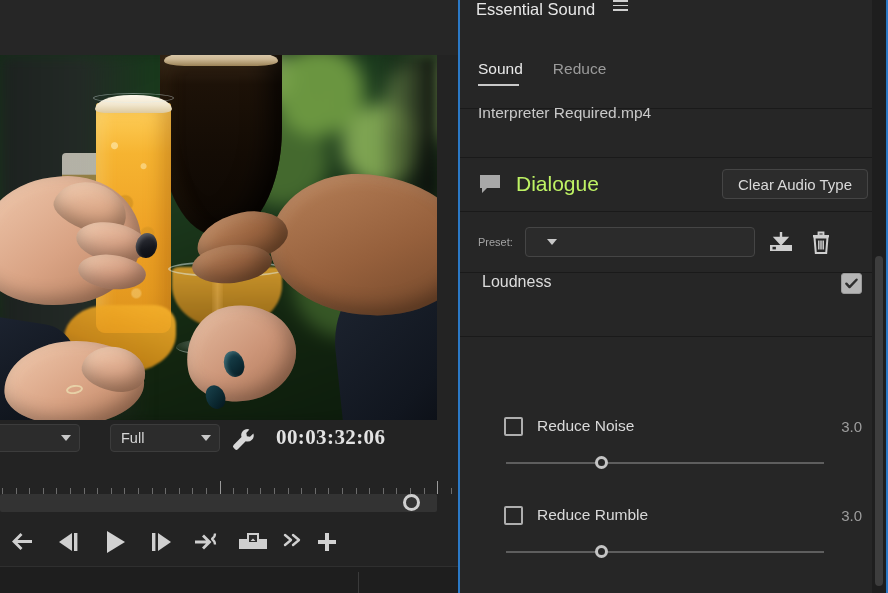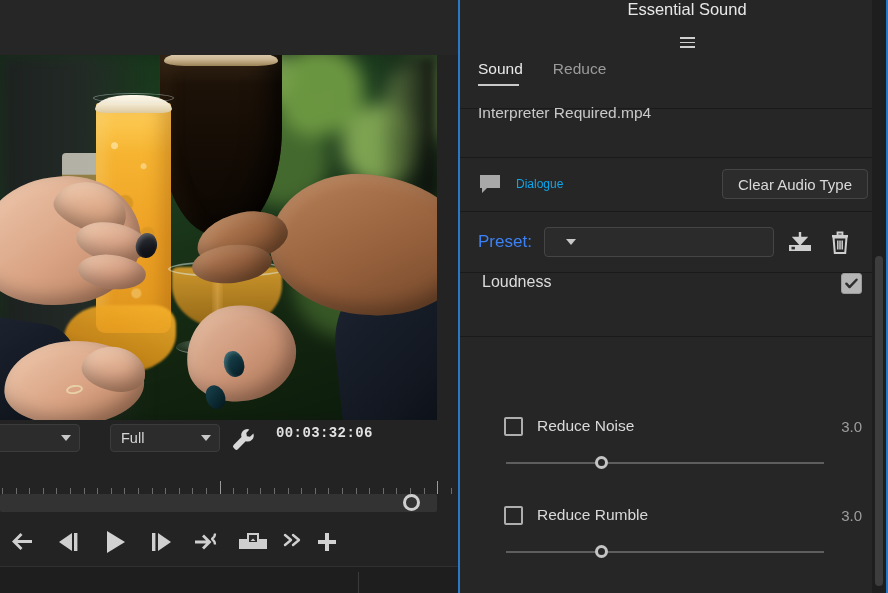--- a/index.html
+++ b/index.html
@@ -246,22 +246,22 @@
   }
   #dd-fit { position: absolute; left: -46px; top: 424px; width: 126px; }
   #dd-full { position: absolute; left: 110px; top: 424px; width: 110px; }
   .chev { width: 0; height: 0; border-left: 5.5px solid transparent;
           border-right: 5.5px solid transparent; border-top: 6px solid #c8c8c8;
           margin-left: 10px; }
   #dd-fit .dd-label { overflow: hidden; white-space: nowrap; }
   #wrench { position: absolute; left: 230px; top: 426px; width: 28px; height: 26px; }
   #timecode {
     position: absolute; left: 276px; top: 425px;
-    color: #e2e2e2; font-size: 14px; letter-spacing: .4px;
-    font-family: Liberation Mono, monospace; font-weight: 700;
+    color: #e2e2e2; font-size: 21px; letter-spacing: .4px;
+    font-family: Liberation Serif, serif; font-weight: 700;
   }
 
   
   #ruler {
     position: absolute; left: 0; top: 478px; width: 458px; height: 16px;
     background: #232323;
   }
   #ruler .ticks { position: absolute; inset: 0; }
   .tick { position: absolute; bottom: 0; width: 1px; background: #6c6c6c; }
   #scrub-track {
@@ -290,23 +290,22 @@
 
   
   #es-panel {
     position: absolute; left: 458px; top: 0; width: 430px; height: 593px;
     background: #262626;
     border-left: 2px solid #2b79c6;
     border-right: 2px solid #2b79c6;
   }
   #es-header {
     position: absolute; left: 0; top: 0; width: 426px; height: 48px;
-    display: flex; align-items: center; padding-left: 28px; gap: 18px;
+    display: flex; align-items: flex-start; padding-left: 16px; gap: 18px;
     background: #262626;
-    flex-direction: column;
   }
   #es-title { color: #e7e7e7; font-size: 16.5px; }
   #hamburger { display: flex; flex-direction: column; gap: 3px; cursor: pointer; }
   #hamburger i { display: block; width: 15px; height: 1.6px; background: #cfcfcf; }
 
   #es-tabs {
     position: absolute; left: 0; top: 60px; width: 426px; height: 44px;
     display: flex; align-items: flex-start; padding-left: 18px; gap: 30px;
   }
   .tab { font-size: 15.5px; color: #9b9b9b; padding-bottom: 8px; position: relative; }
@@ -320,33 +319,33 @@
 
   #es-filename {
     position: absolute; left: 18px; top: 104px;
     color: #c9c9c9; font-size: 15.5px;
   }
   #es-clip-row {
     position: absolute; left: 0; top: 158px; width: 426px; height: 52px;
     display: flex; align-items: center; padding: 0 18px;
   }
   #bubble-icon { width: 24px; height: 20px; margin-right: 14px; }
-  #clip-type-label { color: #0ea5e9; font-size: 12px; }
+  #clip-type-label { color: #bef264; font-size: 21px; }
   #clear-audio-type {
     margin-left: auto; height: 30px; padding: 0 15px;
     border: 1px solid #454545; border-radius: 4px; background: #2c2c2c;
     color: #d9d9d9; font-size: 15px; display: flex; align-items: center;
     cursor: pointer;
   }
 
   #es-preset-row {
     position: absolute; left: 0; top: 218px; width: 426px; height: 48px;
     display: flex; align-items: center; padding: 0 12px 0 18px; gap: 12px;
   }
-  #preset-label { color: #3b82f6; font-size: 17px; }
+  #preset-label { color: #a3a3a3; font-size: 11px; }
   #preset-select {
     width: 230px; height: 30px; border: 1px solid #454545; border-radius: 4px;
     background: #2b2b2b; color: #e3e3e3; font-size: 15px;
     display: flex; align-items: center; justify-content: space-between;
     padding: 0 9px 0 11px; cursor: pointer;
   }
   .icon-btn { width: 28px; height: 28px; display: flex; align-items: center; justify-content: center; cursor: pointer; }
 
   .sect-row {
     position: absolute; left: 0; width: 426px; height: 62px;

